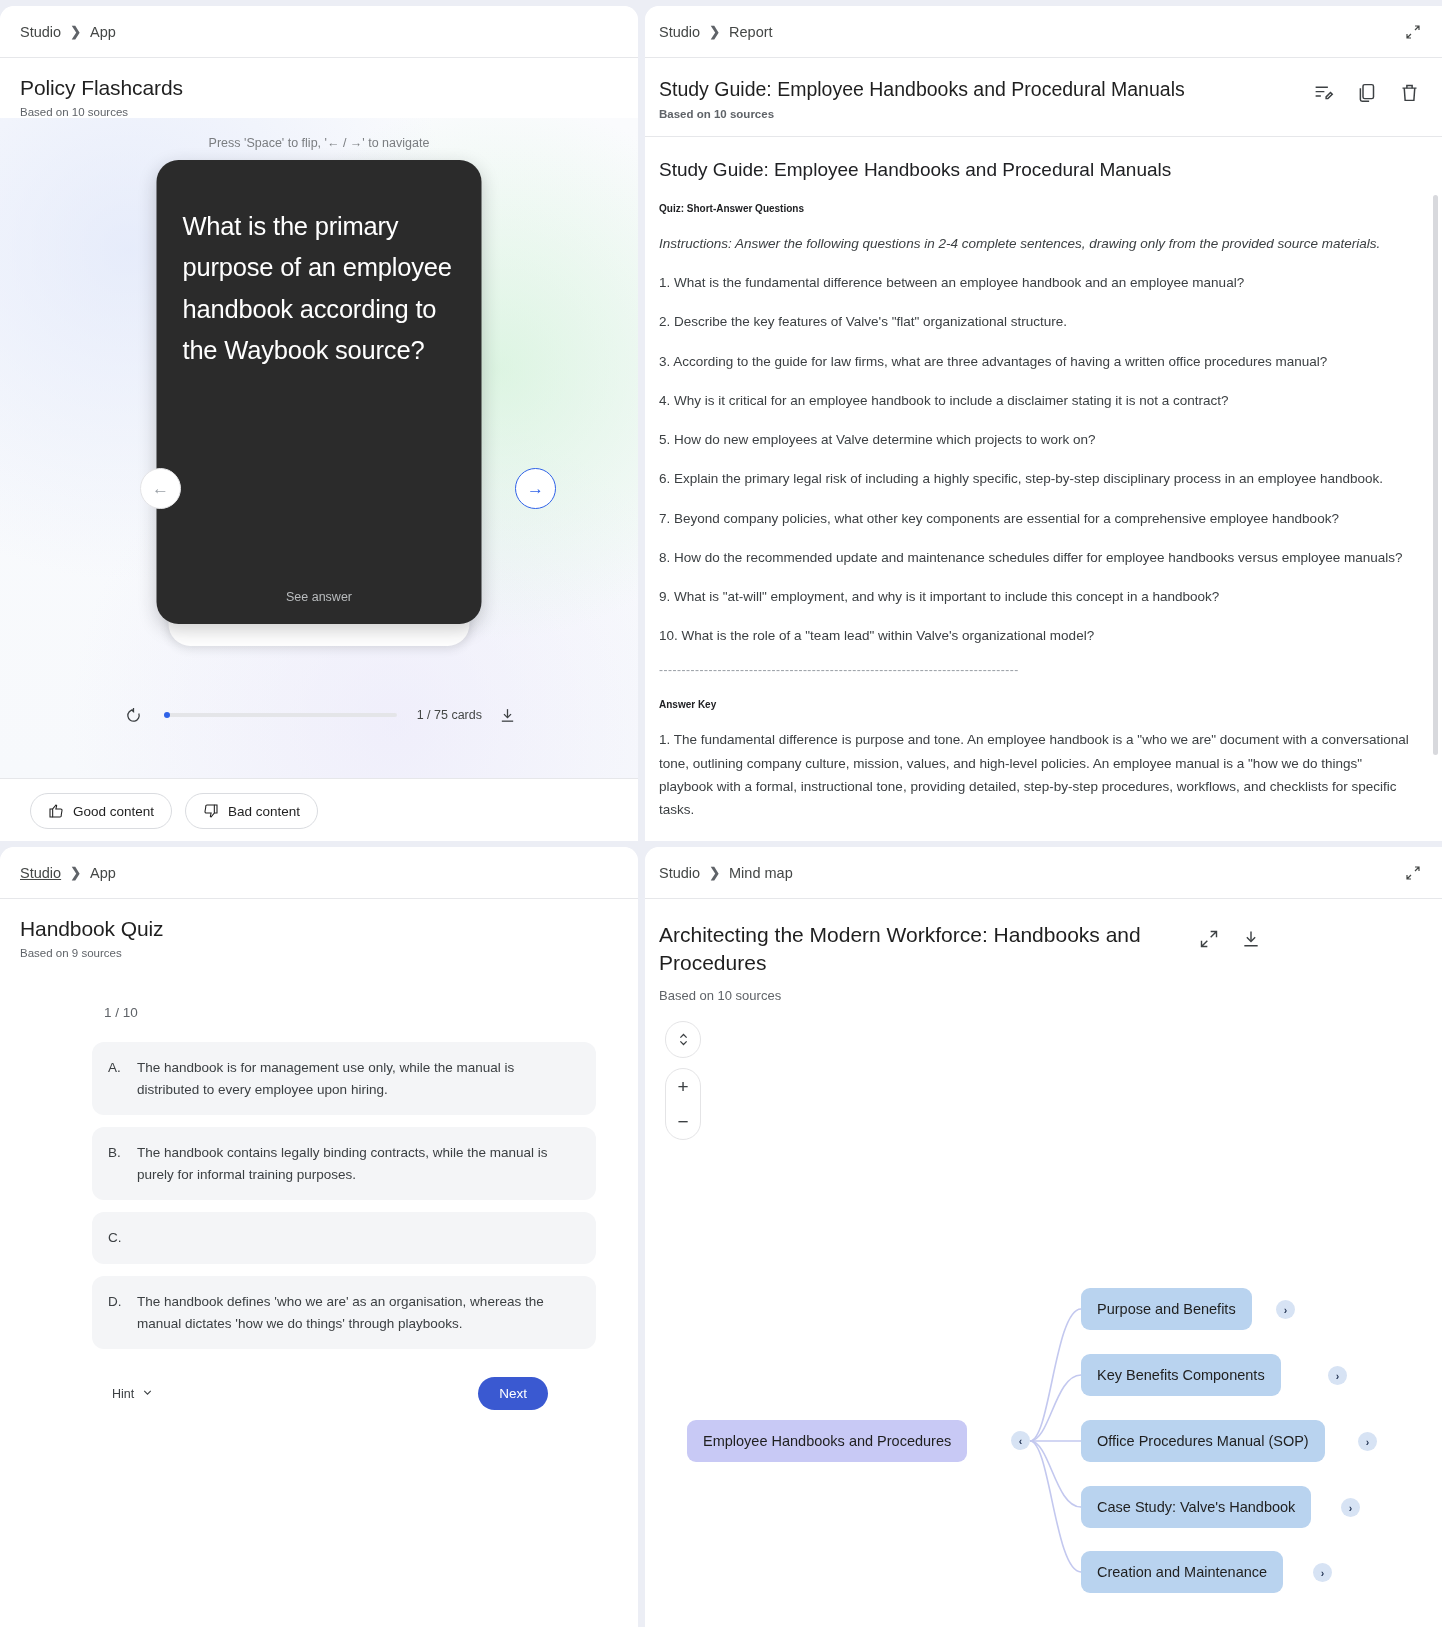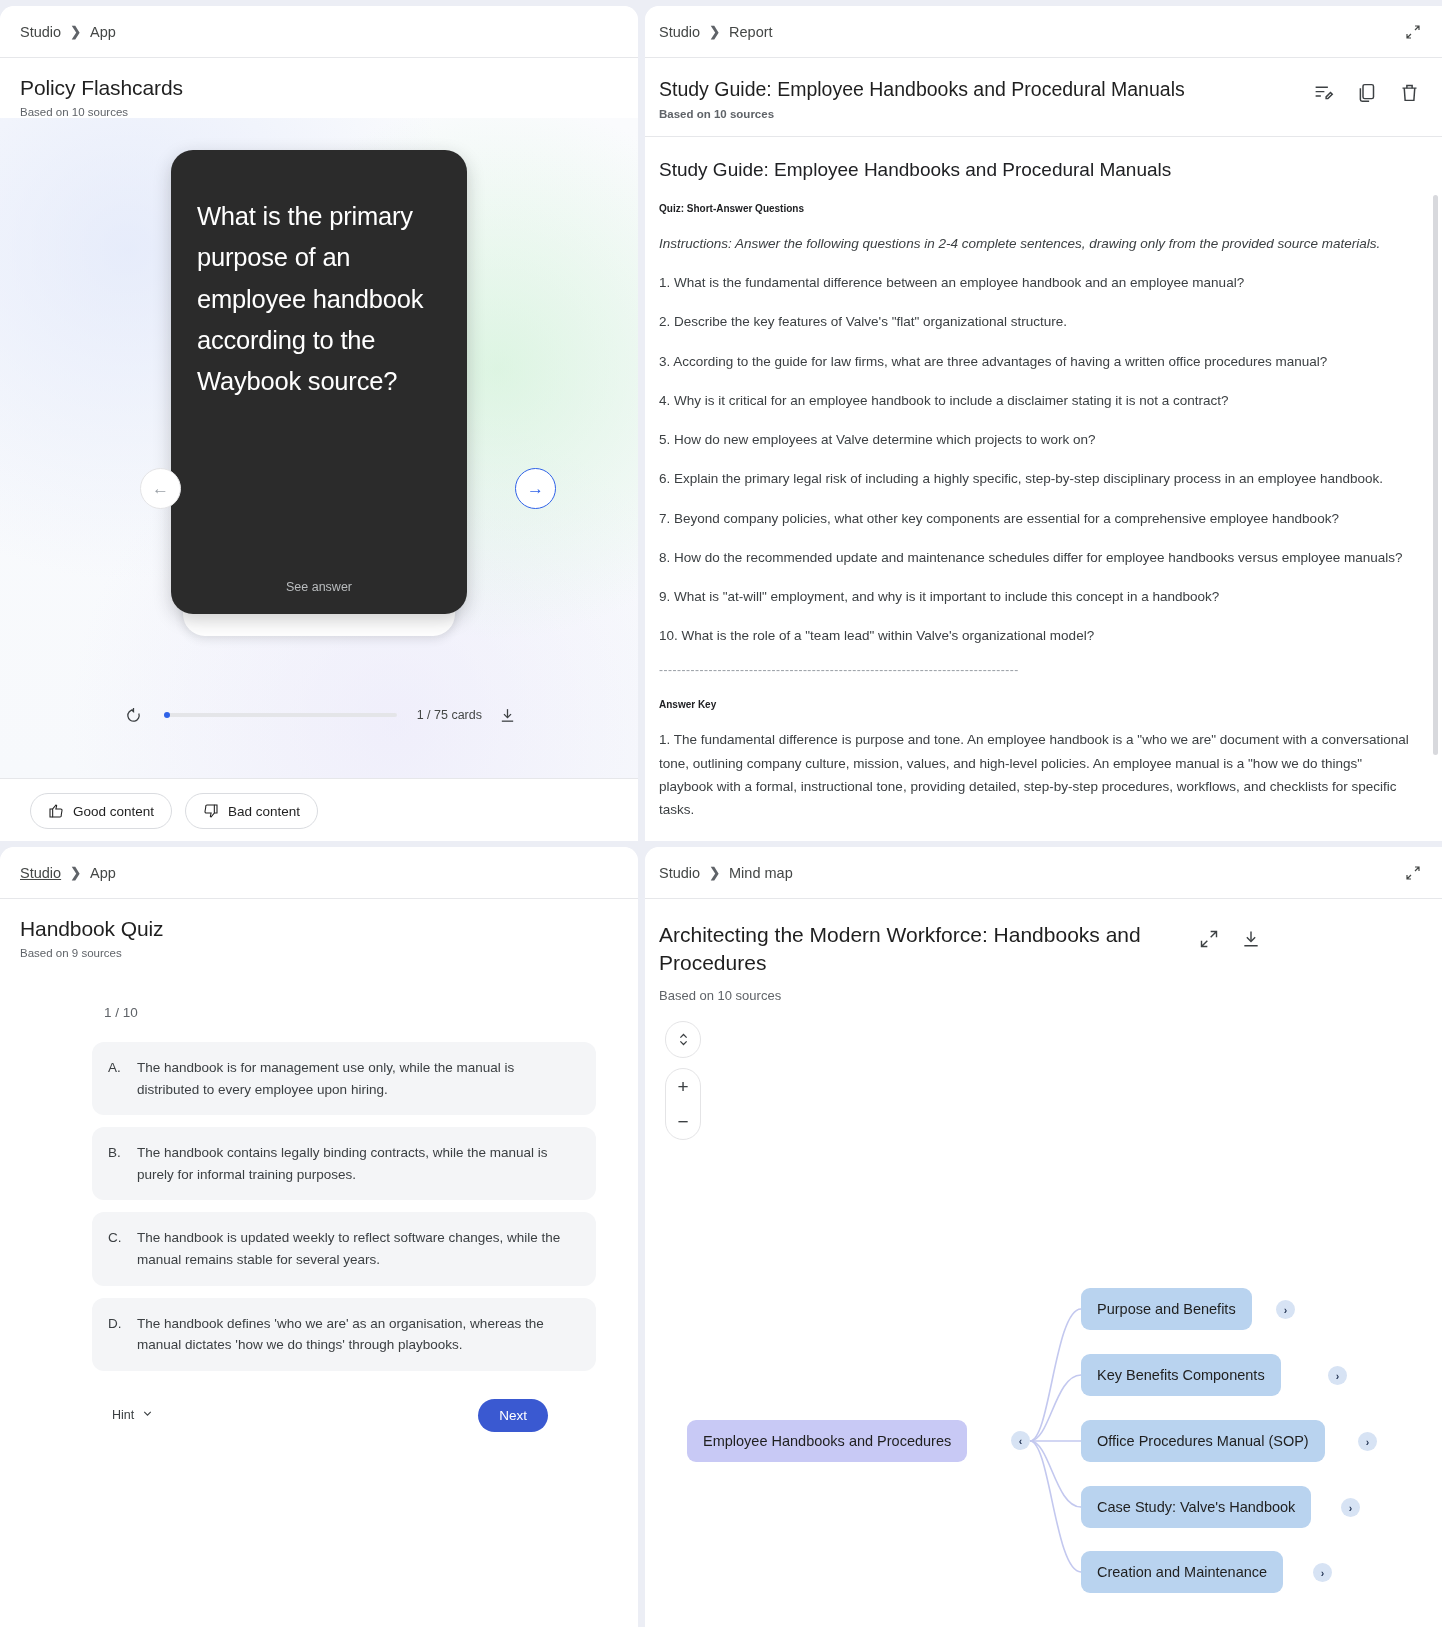--- a/index.html
+++ b/index.html
@@ -54,22 +54,22 @@
       radial-gradient(circle at 78% 38%, rgba(198,240,205,.55) 0%, rgba(198,240,205,0) 42%),
       radial-gradient(circle at 20% 20%, rgba(224,231,250,.75) 0%, rgba(224,231,250,0) 45%),
       radial-gradient(circle at 62% 92%, rgba(232,228,250,.5) 0%, rgba(232,228,250,0) 45%),
       linear-gradient(180deg,#fafbfd 0%, #f7f9fc 100%);
   }
   .fc-hint {
     text-align: center; font-size: 12.5px; color: #7a7d80;
     padding-top: 18px;
   }
   .fc-card-wrap {
-    position: absolute; left: 50%; top: 32px; transform: translateX(-50%);
-    width: 296px;
+    position: absolute; left: 50%; top: 42px; transform: translateX(-50%);
+    width: 325px;
   }
   .fc-shadow-card {
     position: absolute; left: 12px; top: 14px; right: 12px; height: 472px;
     background: #fff; border-radius: 22px;
     box-shadow: 0 3px 10px rgba(60,64,67,.14);
   }
   .fc-card {
     position: relative;
     height: 464px;
     background: #2b2b2b;
@@ -238,20 +238,21 @@
     <span>App</span>
     <span class="spacer"></span>
   </div>
 
   <div class="titleblock">
     <div class="apptitle">Policy Flashcards</div>
     <div class="subtitle">Based on 10 sources</div>
   </div>
 
   <div class="fc-stage">
+    <div class="fc-hint">Press 'Space' to flip, '← / →' to navigate</div>
 
     <div class="fc-card-wrap">
       <div class="fc-shadow-card"></div>
       <div class="fc-card">
         <div class="fc-q">What is the primary purpose of an employee handbook according to the Waybook source?</div>
         <div class="fc-see">See answer</div>
       </div>
     </div>
 
     <div class="nav-btn nav-prev">
@@ -383,21 +384,20 @@
       <div class="ans">
         <span class="lt">A.</span>
         <span>The handbook is for management use only, while the manual is distributed to every employee upon hiring.</span>
       </div>
       <div class="ans">
         <span class="lt">B.</span>
         <span>The handbook contains legally binding contracts, while the manual is purely for informal training purposes.</span>
       </div>
       <div class="ans">
         <span class="lt">C.</span>
-        <span>The handbook is updated weekly to reflect software changes, while the manual remains stable for several years.</span>
       </div>
       <div class="ans">
         <span class="lt">D.</span>
         <span>The handbook defines 'who we are' as an organisation, whereas the manual dictates 'how we do things' through playbooks.</span>
       </div>
     </div>
 
     <div class="quiz-foot">
       <div class="hint">
         <span>Hint</span>

